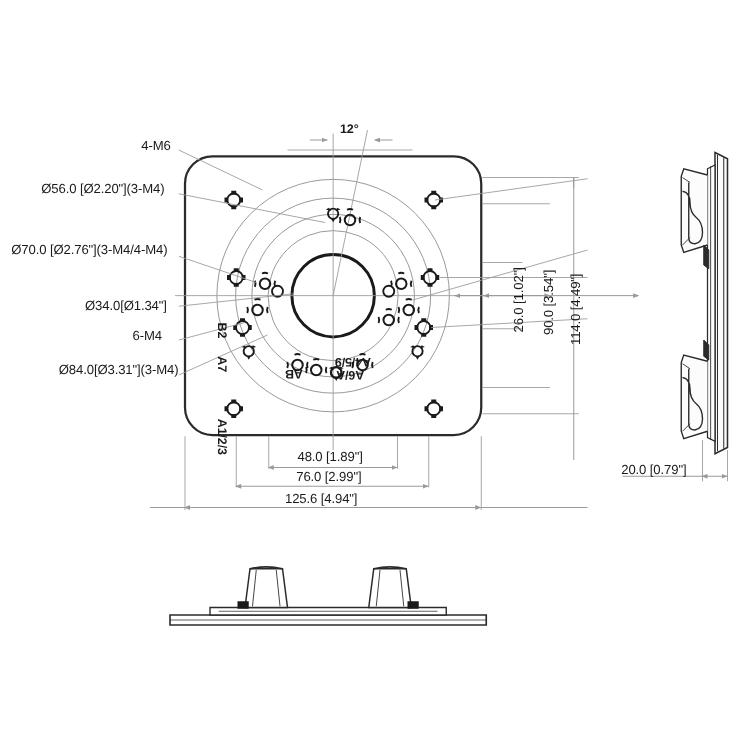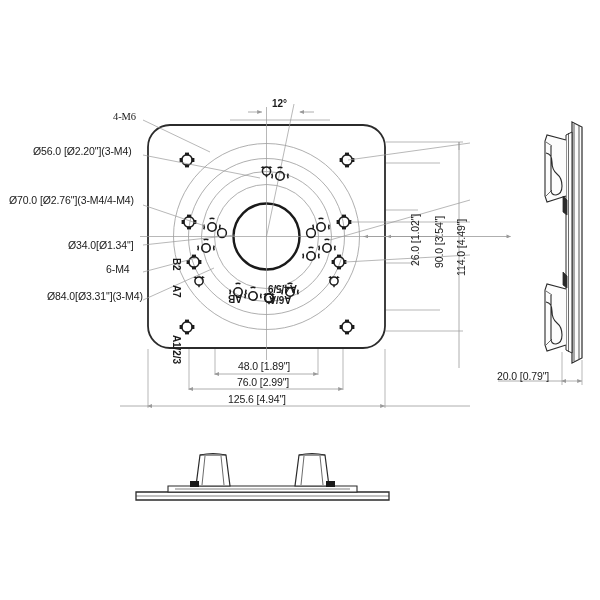--- a/index.html
+++ b/index.html
@@ -190,21 +190,21 @@
 
       <path d="M299,455 L295,486 L329,486 L325,455 Z" fill="#ffffff" stroke="#2b2b2b" stroke-width="1.2"></path>
       <path d="M304,456 L301,485 M320,456 L323,485" fill="none" stroke="#2b2b2b" stroke-width="0.7"></path>
       <path d="M299,455 q13,-3 26,0" fill="none" stroke="#2b2b2b" stroke-width="1.2"></path>
       <rect x="326" y="481" width="9" height="6" fill="#1a1a1a"></rect>
     </g>
   </svg>
 
   <div class="lbl bold" style="left:272px;top:98px;">12°</div>
 
-  <div class="lbl" style="left:113px;top:111px;font-family:Liberation Serif, serif;">4-M6</div>
+  <div class="lbl" style="left:113px;top:111px;">4-M6</div>
   <div class="lbl" style="left:33px;top:145px;">Ø56.0 [Ø2.20"](3-M4)</div>
   <div class="lbl" style="left:9px;top:194px;">Ø70.0 [Ø2.76"](3-M4/4-M4)</div>
   <div class="lbl" style="left:68px;top:239px;">Ø34.0[Ø1.34"]</div>
   <div class="lbl" style="left:106px;top:263px;">6-M4</div>
   <div class="lbl" style="left:47px;top:290px;">Ø84.0[Ø3.31"](3-M4)</div>
 
   <div class="lbl bold flip180" style="left:268px;top:283px;">A4/5/9</div>
   <div class="lbl bold flip180" style="left:269px;top:294px;">A6/A</div>
   <div class="lbl bold flip180" style="left:228px;top:293px;">AB</div>
   <div class="lbl bold rot90" style="left:182px;top:258px;transform:rotate(-90deg) scale(-1,-1);">B2</div>

